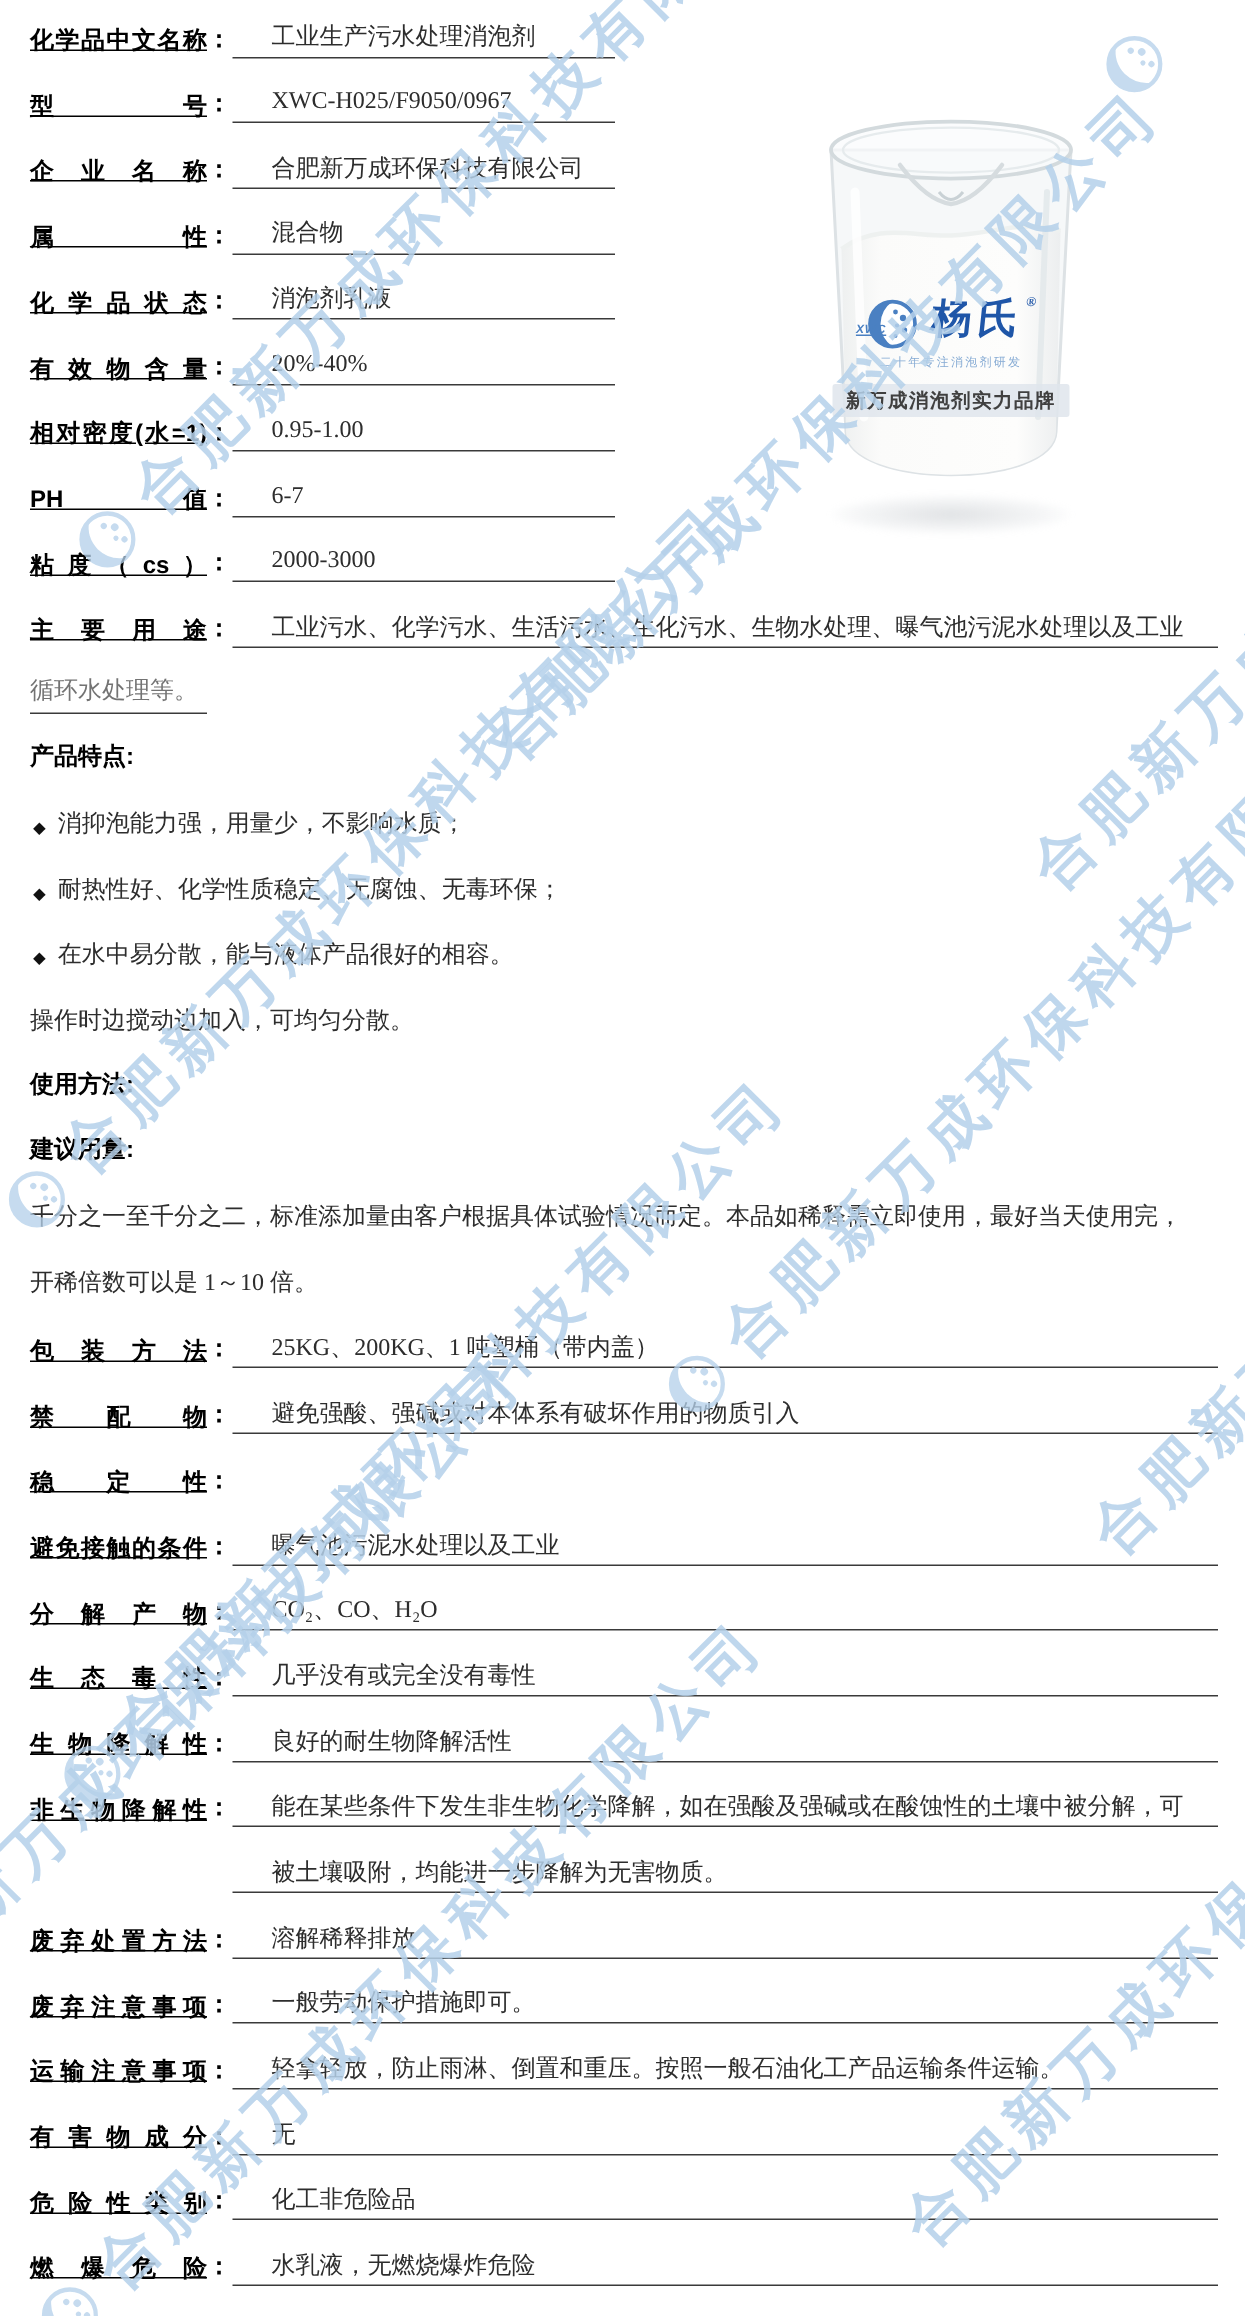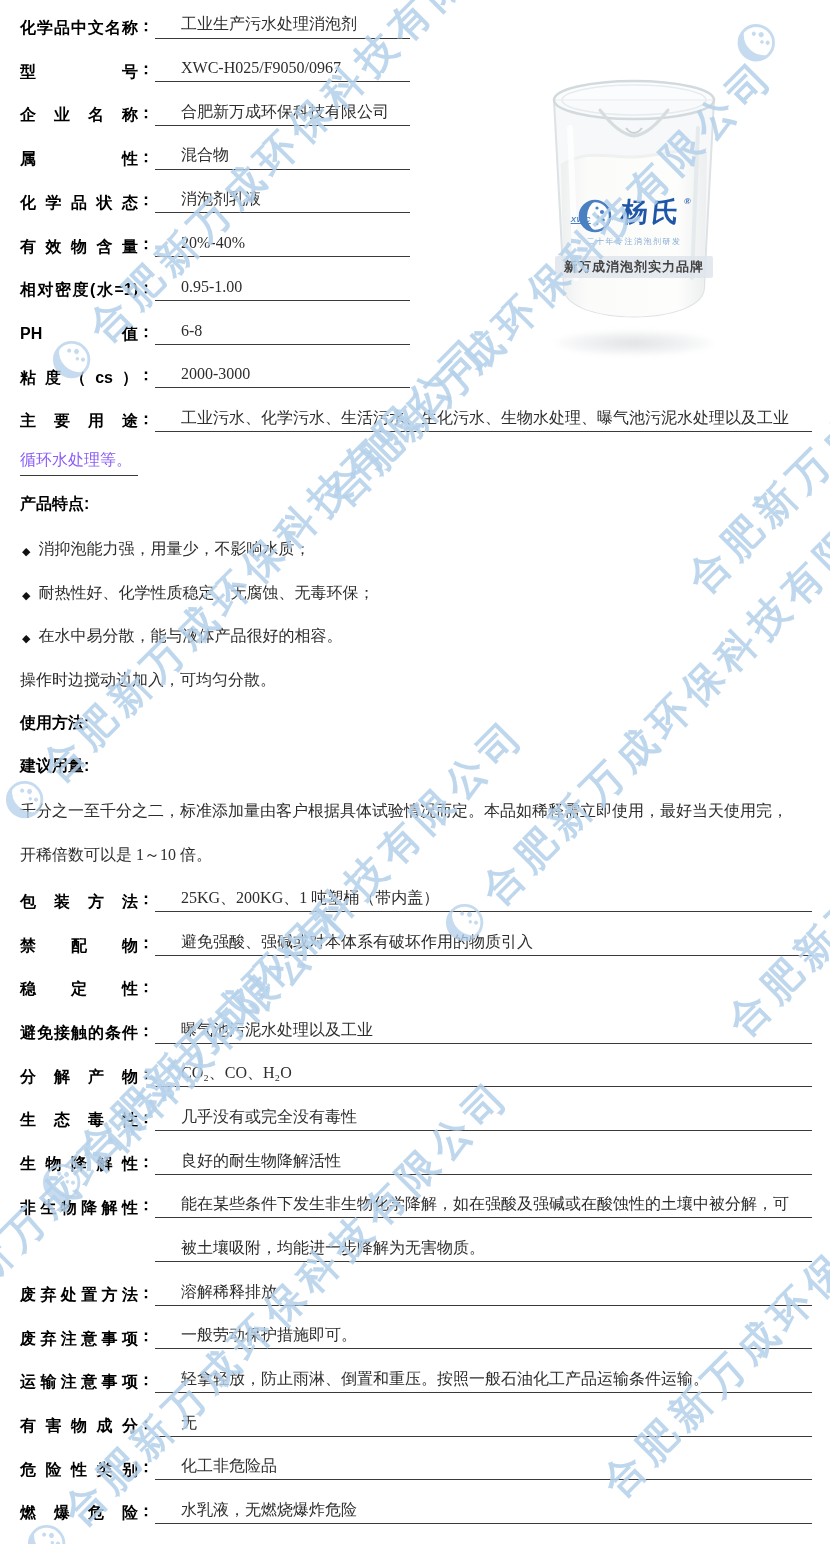--- a/index.html
+++ b/index.html
@@ -15,42 +15,42 @@
     padding:1px 18px 0 20px;box-sizing:border-box;
   }
   .row{
     display:flex;align-items:flex-end;
     height:43.7px;box-sizing:border-box;padding-bottom:6px;
   }
   .label{
     display:inline-block;width:118px;flex:none;
     font-weight:bold;font-size:16px;color:#000;
     text-align:justify;text-align-last:justify;
-    padding-bottom:2px;line-height:1.1;
+    padding-bottom:2px;line-height:1.1;text-decoration:underline;
   }
   .colon{flex:none;width:17px;font-weight:bold;font-size:16px;color:#000;padding-bottom:2px;}
   .line{
     flex:1;display:flex;align-items:flex-end;
     border-bottom:1.6px solid #3a3a3a;min-height:24px;
   }
   .line.s{flex:none;width:255px;align-items:center;}
   .value{
     font-family:"Liberation Serif", serif;
     font-size:16px;color:#2d2d2d;padding:0 0 2px 26px;
     white-space:nowrap;
   }
   .row.header-row .htext{font-weight:bold;font-size:16px;color:#000;padding-bottom:4px;}
   .row.bullet-row,.row.text-row{
     font-family:"Liberation Serif", serif;font-size:16px;color:#2d2d2d;
     padding-bottom:9px;white-space:nowrap;
   }
   .bullet-glyph{font-size:11px;padding:0 8px 2px 2px;color:#111;}
   .row.cont-text-underline-row{padding-bottom:6px;}
   .ul-text{
-    font-family:"Liberation Serif", serif;font-size:16px;color:#8b5cf6;
+    font-family:"Liberation Serif", serif;font-size:16px;color:#737373;
     border-bottom:1.6px solid #3a3a3a;padding:0 6px 4px 0;white-space:nowrap;
   }
   .spacer{flex:none;width:135px;}
   
   .wm-layer{position:absolute;inset:0;z-index:3;pointer-events:none;overflow:hidden;}
   .wm{
     position:absolute;display:flex;align-items:center;gap:12px;
     transform:rotate(-45deg);transform-origin:left center;
     font-size:40px;letter-spacing:7px;color:#b5d1ea;opacity:.85;
     white-space:nowrap;font-weight:bold;
@@ -192,21 +192,21 @@
         <span class="label">相对密度(水=1)</span>
         <span class="colon">：</span>
         <span class="line s">
           <span class="value">0.95-1.00</span>
         </span>
       </div>
       <div class="row field-row">
         <span class="label">PH 值</span>
         <span class="colon">：</span>
         <span class="line s">
-          <span class="value">6-8</span>
+          <span class="value">6-7</span>
         </span>
       </div>
       <div class="row field-row">
         <span class="label">粘度（cs）</span>
         <span class="colon">：</span>
         <span class="line s">
           <span class="value">2000-3000</span>
         </span>
       </div>
       <div class="row field-row">

